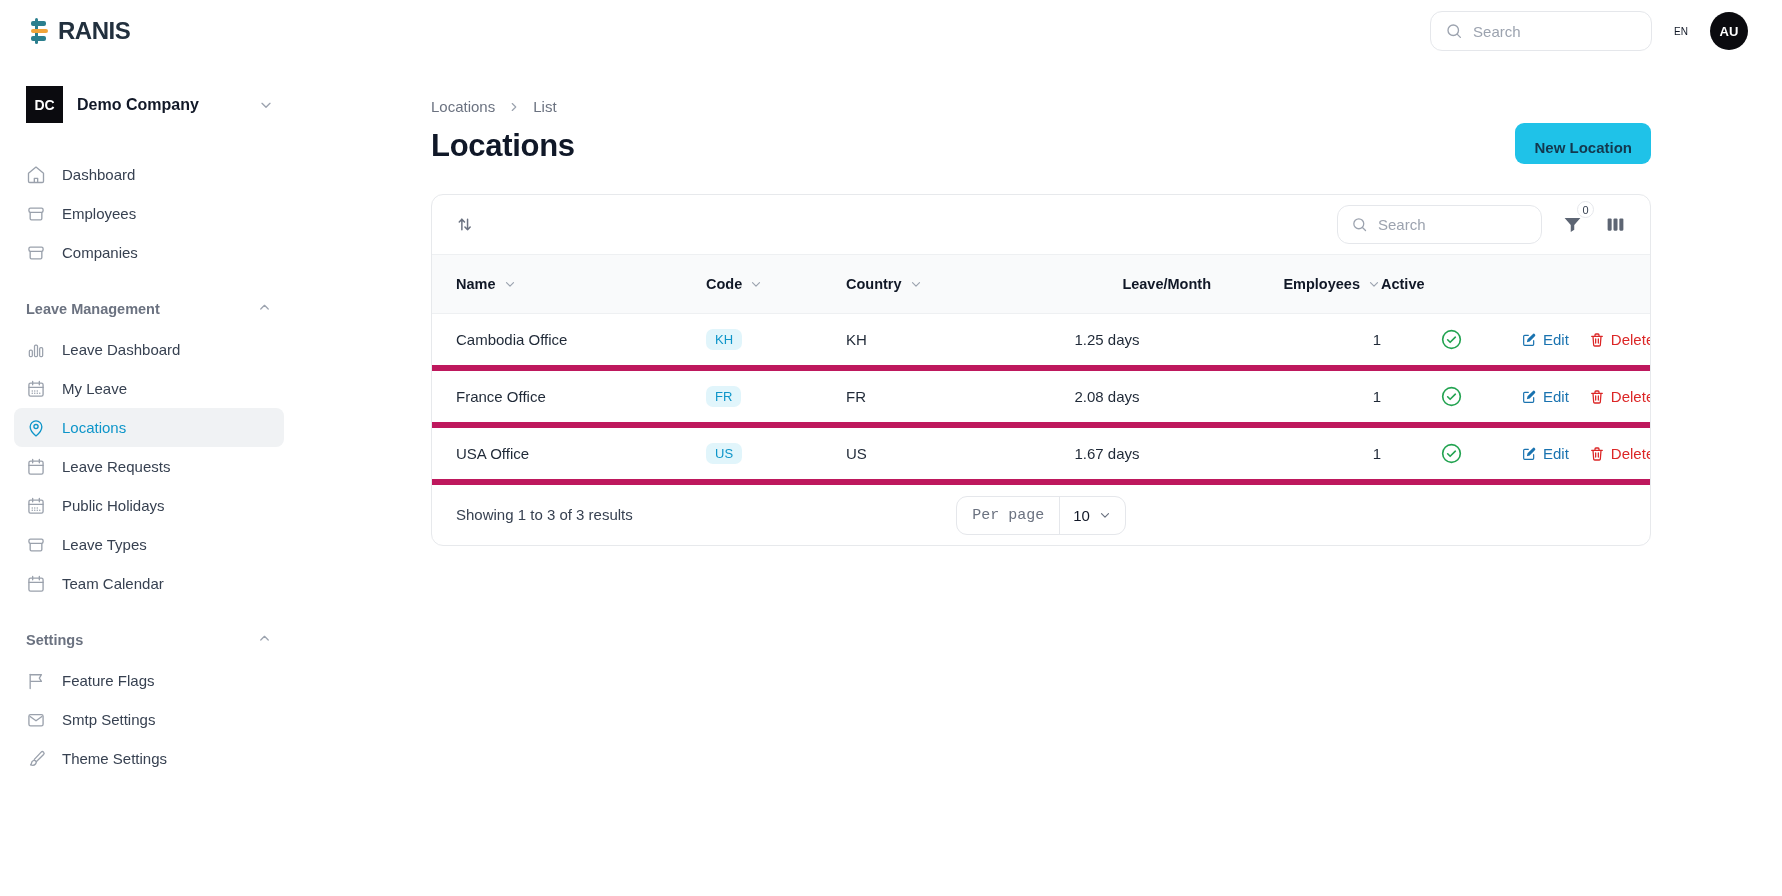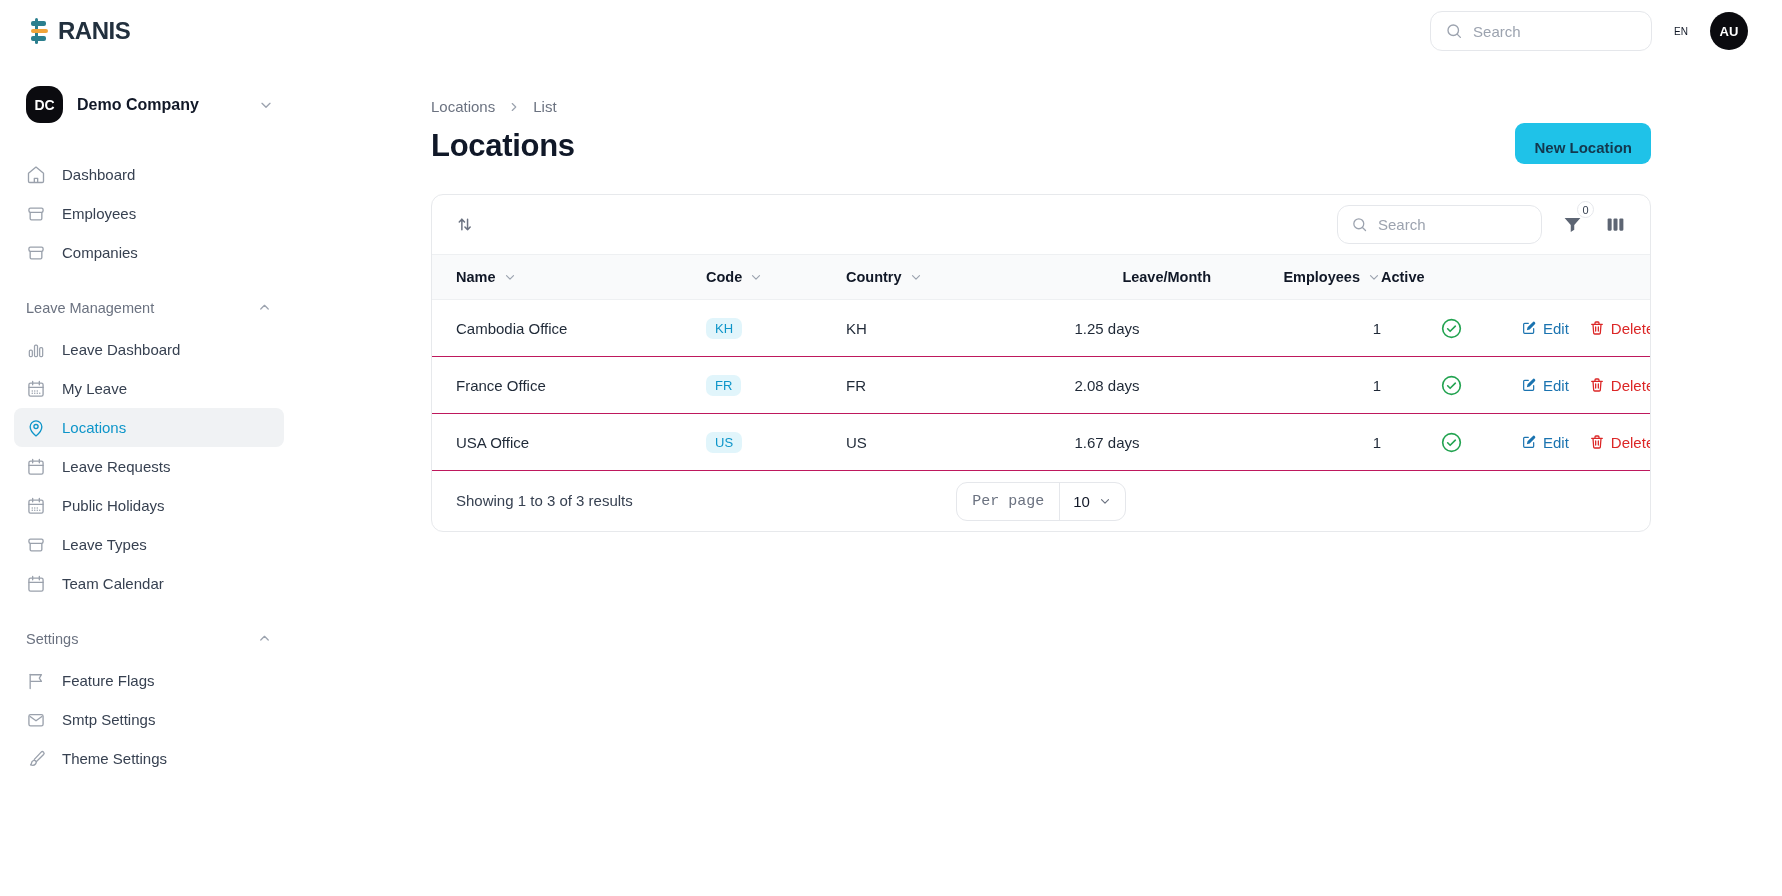--- a/index.html
+++ b/index.html
@@ -23,28 +23,28 @@
   .avatar { width:38px; height:38px; border-radius:50%; background:#0b0b0f; color:#fff; font-size:13px; font-weight:700; display:flex; align-items:center; justify-content:center; }
 
   
   .shell { display:flex; height:834px; }
   .sidebar { width:300px; flex:0 0 300px; padding:18px 16px 0 14px; }
   .main { flex:1; padding:36px 0 0 0; }
   .main-inner { max-width:1220px; margin:0 auto; }
 
   
   .company-row { display:flex; align-items:center; gap:14px; padding:6px 10px 6px 12px; cursor:pointer; }
-  .company-badge { width:37px; height:37px; border-radius:14px; background:#0b0b0f; color:#fff; font-weight:700; font-size:14px; display:flex; align-items:center; justify-content:center;text-align:right; }
+  .company-badge { width:37px; height:37px; border-radius:0; background:#0b0b0f; color:#fff; font-weight:700; font-size:14px; display:flex; align-items:center; justify-content:center;text-align:right; }
   .company-name { flex:1; font-size:16px; font-weight:700; color:#111827; }
   .nav-group { margin-top:26px; }
   .nav-item { display:flex; align-items:center; gap:16px; height:39px; padding:0 12px; border-radius:8px; font-size:15px; color:#374151; cursor:pointer; }
   .nav-item .nicon { display:flex; align-items:center; color:#9aa1ac; }
   .nav-item.active { background:#f0f2f4; color:#0d95c9; font-weight:500; }
   .nav-item.active .nicon { color:#0d95c9; }
-  .section-head { display:flex; justify-content:space-between; padding:0 12px; margin:28px 0 12px 0; font-size:14.5px; color:#6b7280; cursor:pointer; }
+  .section-head { display:flex; align-items:center; justify-content:space-between; padding:0 12px; margin:28px 0 12px 0; font-size:14.5px; color:#6b7280; cursor:pointer;font-weight:bold; }
   .section-head .chev { color:#9ca3af; }
 
   
   .crumbs { display:flex; align-items:center; gap:12px; font-size:15px; color:#6b7280; }
   .crumbs .sep { color:#9ca3af; display:flex; align-items:center; }
   .title-row { display:flex; align-items:flex-end; justify-content:space-between; margin-top:8px; }
   .page-title { font-size:31px; font-weight:800; color:#101828; letter-spacing:-0.3px; }
   .btn-new { background:#1fc2e8; color:#13384e; border:none; border-radius:9px; height:41px; padding:16px 19px; font-size:15px; font-weight:600; font-family:"Liberation Sans", sans-serif; cursor:pointer; }
 
   
@@ -52,25 +52,25 @@
   .card-toolbar { display:flex; align-items:center; justify-content:space-between; padding:10px 22px; height:59px; }
   .tool-left { color:#6b7280; display:flex; align-items:center; cursor:pointer; }
   .tool-right { display:flex; align-items:center; gap:18px; }
   .table-search { display:flex; align-items:center; gap:10px; width:205px; height:39px; border:1px solid #e5e7eb; border-radius:12px; padding:0 13px; }
   .table-search input { border:none; outline:none; font-size:15px; width:100%; color:#374151; font-family:"Liberation Sans", sans-serif; background:transparent; }
   .table-search input::placeholder { color:#9ca3af; }
   .icon-btn { position:relative; background:none; border:none; color:#5d6573; cursor:pointer; display:flex; align-items:center; padding:2px; }
   .filter-badge { position:absolute; top:-11px; right:-9px; min-width:17px; height:17px; border-radius:9px; background:#fff; border:1px solid #e5e7eb; font-size:11px; color:#374151; display:flex; align-items:center; justify-content:center; padding:0 3px; }
 
   .tgrid { display:grid; grid-template-columns: 250px 140px 185px 180px 170px 140px 1fr; align-items:center; padding:0 24px; }
-  .thead { background:#f9fafb; border-top:1px solid #eef0f2; border-bottom:1px solid #eef0f2; height:46px; font-size:14.5px; font-weight:700; color:#111827; }
+  .thead { background:#f9fafb; border-top:1px solid #eef0f2; border-bottom:1px solid #eef0f2; height:60px; font-size:14.5px; font-weight:700; color:#111827; }
   .th { display:flex; align-items:center; gap:7px; }
   .th .chev { color:#9ca3af; display:flex; align-items:center; cursor:pointer; }
   .c-center { justify-content:flex-end; text-align:center; }
-  .trow { height:57px; border-bottom:1px solid #be185d; font-size:15px; color:#1f2937; }
+  .trow { height:57px; border-bottom:6px solid #be185d; font-size:15px; color:#1f2937; }
   .trow:last-of-type { border-bottom:1px solid #eef0f2; }
   .cell { display:flex; align-items:center; }
   .code-badge { background:#e1f5fb; color:#0d95c9; font-size:13px; font-weight:500; border-radius:7px; padding:4px 9px; line-height:1; }
   .leave-val { width:100%; display:flex; justify-content:center; padding-right:28px; }
   .check-wrap { color:#22a350; display:flex; align-items:center; justify-content:center; width:100%; }
   .actions { display:flex; align-items:center; justify-content:flex-end; gap:20px; }
   .link-edit { display:flex; align-items:center; gap:6px; color:#1a73b0; font-size:15px; background:none; border:none; cursor:pointer; font-family:"Liberation Sans", sans-serif; }
   .link-delete { display:flex; align-items:center; gap:6px; color:#dc2626; font-size:15px; background:none; border:none; cursor:pointer; font-family:"Liberation Sans", sans-serif; }
 
   .card-footer { display:flex; align-items:center; padding:14px 24px; height:60px; }

